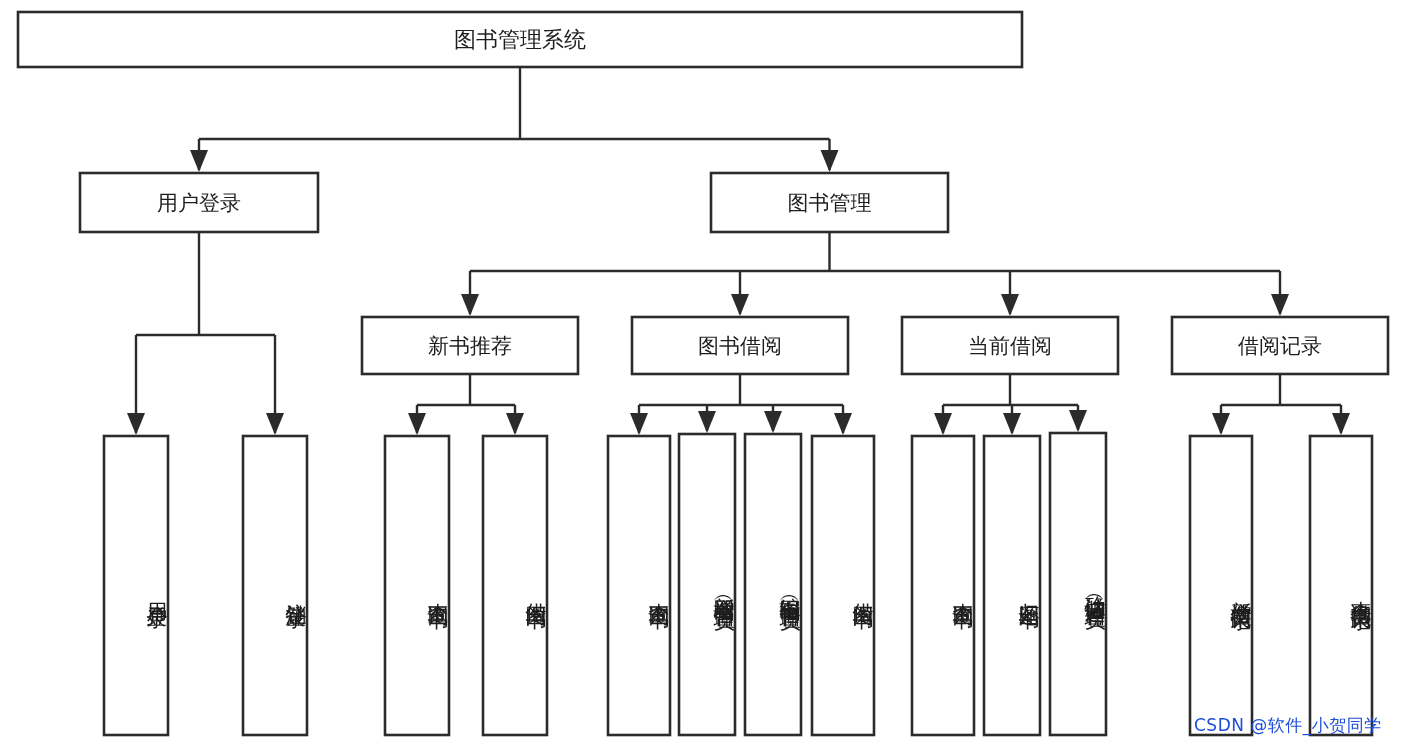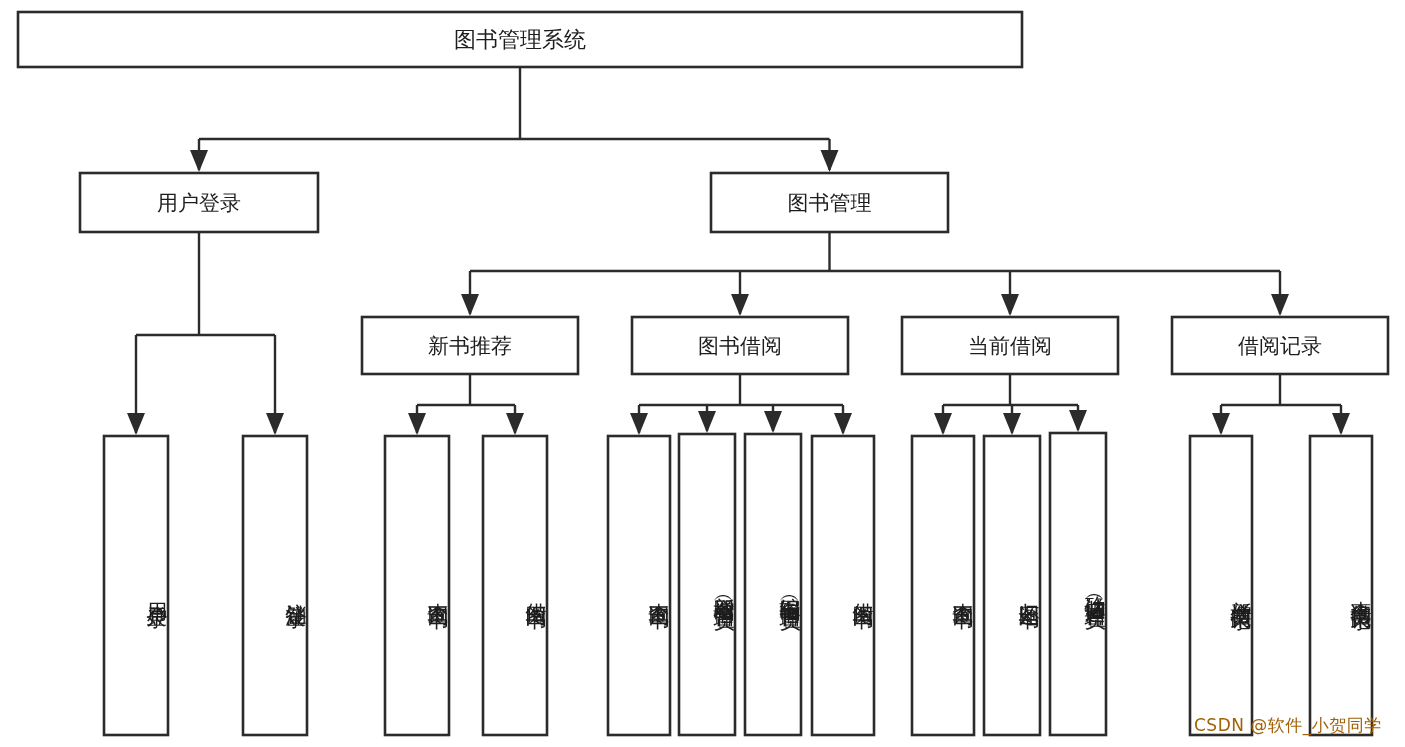--- a/index.html
+++ b/index.html
@@ -68,21 +68,21 @@
     text-align: center;
     pointer-events: none;
     display: flex;
     align-items: flex-start;
     justify-content: center;
   }
   .watermark {
     position: absolute;
     font-family: "DejaVu Sans", "Liberation Sans", sans-serif;
     font-size: 17px;
-    color: #a16207;
+    color: #1d4ed8;
     white-space: nowrap;
     letter-spacing: 0.5px;
   }
 </style>
 </head>
 <body>
 
 <div id="diagram-root">
   <svg class="diagram-canvas" viewBox="0 0 1405 747" xmlns="http://www.w3.org/2000/svg">
     <g id="connectors-layer">

